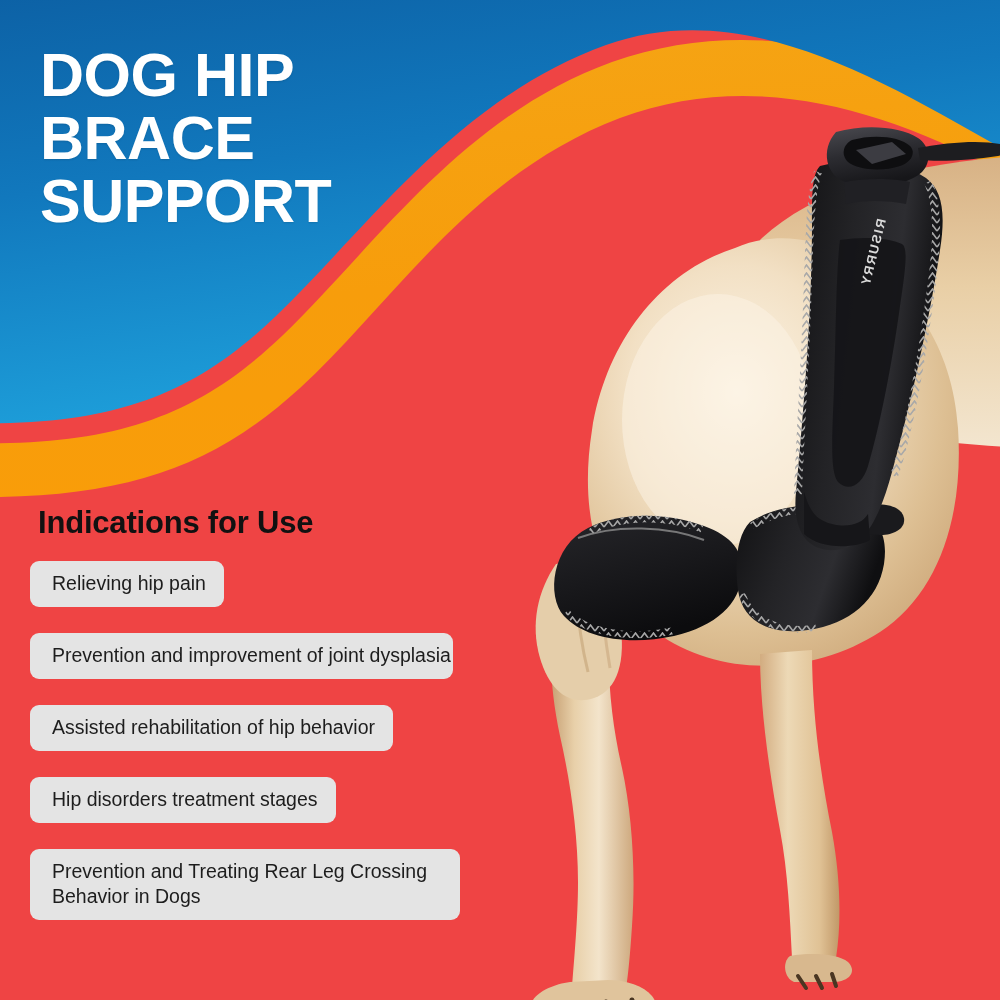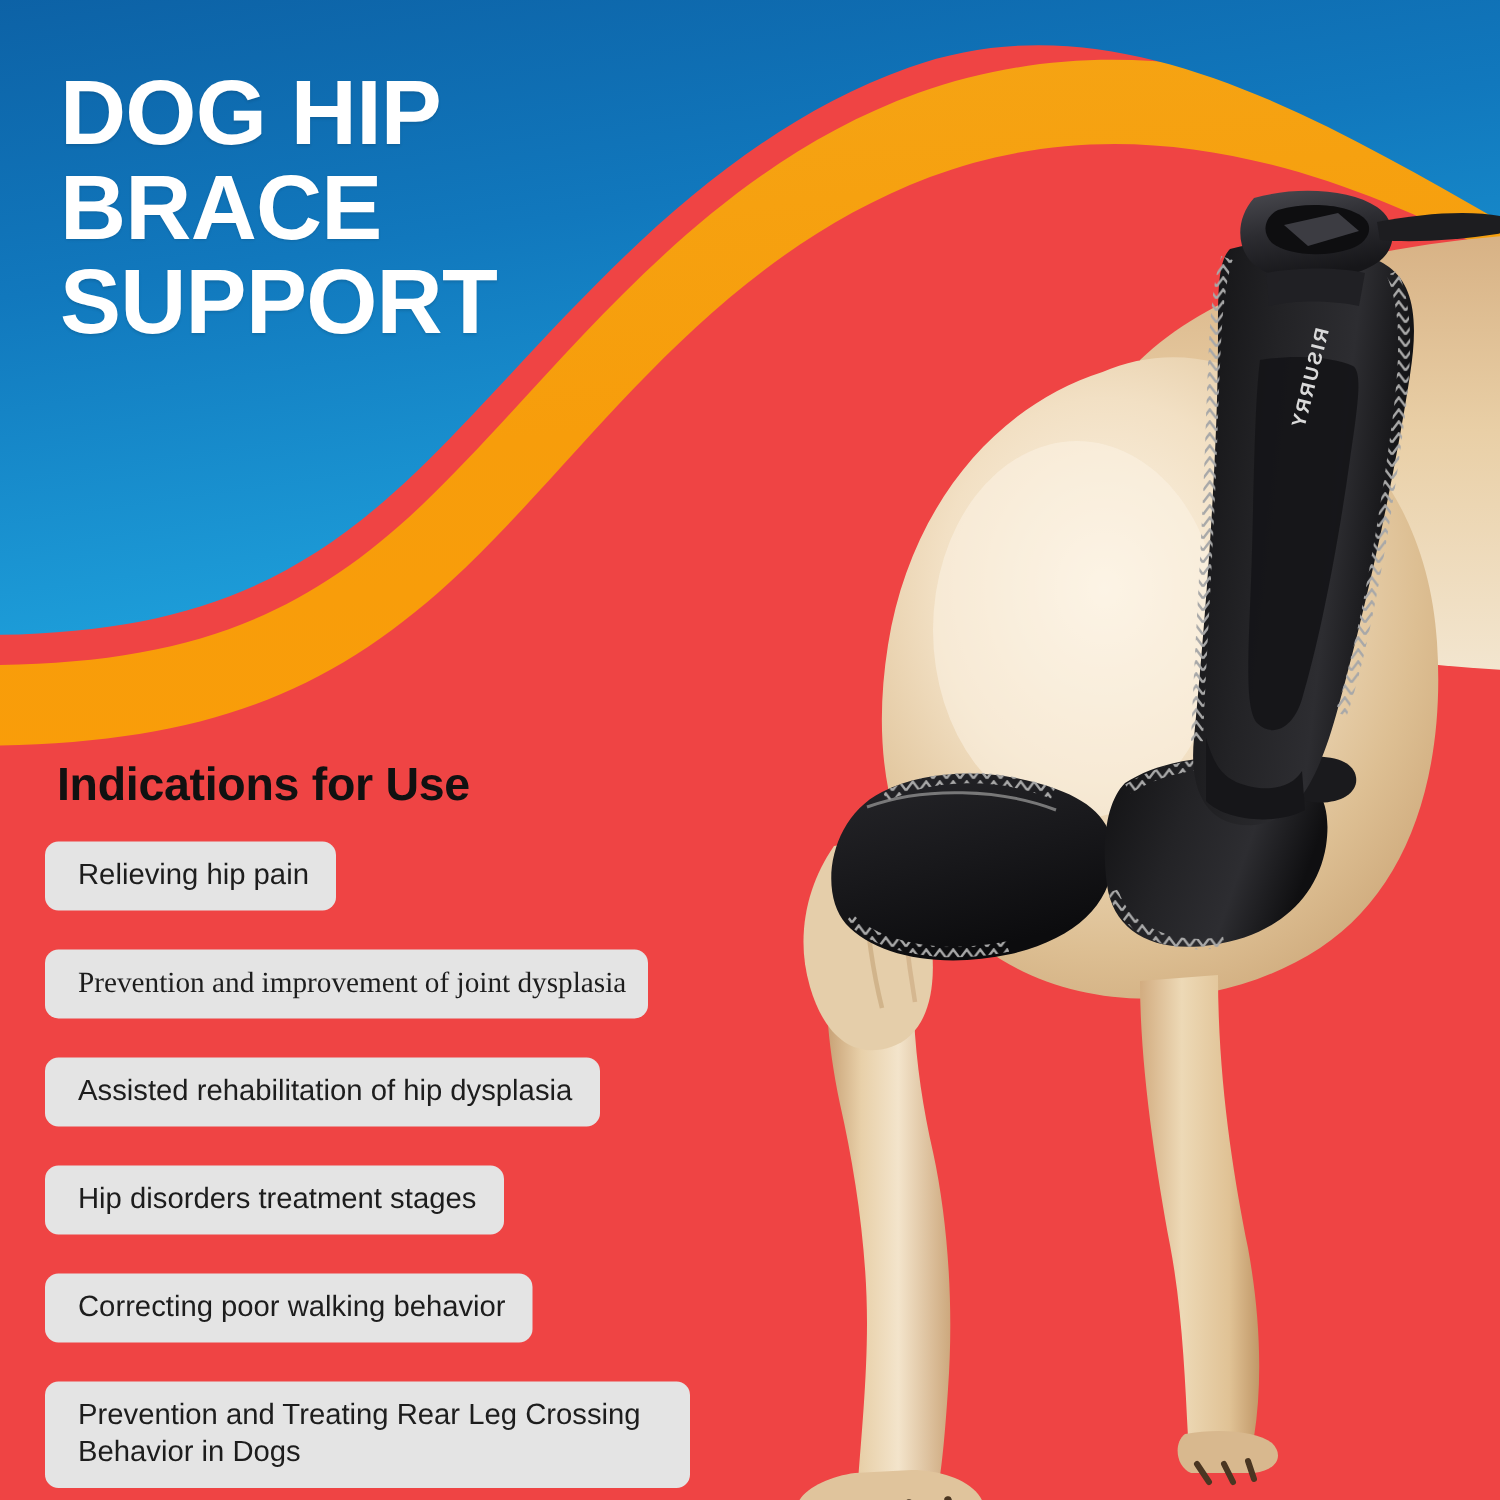--- a/index.html
+++ b/index.html
@@ -31,21 +31,21 @@
   #ind-heading{
     font-size:31px;font-weight:bold;color:#111111;
     letter-spacing:-0.2px;margin:0 0 20px 8px;
   }
   .pill{
     background:#e4e4e4;border-radius:9px;
     color:#1d1d1d;font-size:19.5px;line-height:25px;
     padding:10px 18px 11px 22px;margin-bottom:26px;
     display:inline-block;max-width:460px;
   }
-  .pill.wide{padding-right:14px;font-family:Liberation Serif, serif;}
+  .pill.wide{padding-right:2px;}
 
   
   #photo{position:absolute;left:460px;top:120px;width:560px;height:880px;z-index:3;}
   #photo svg{display:block;}
   .brand-txt{
     font-family:"Liberation Sans",sans-serif;font-size:13px;font-weight:bold;
     fill:#d9d9d9;letter-spacing:1.6px;
   }
 </style>
 </head>
@@ -251,26 +251,23 @@
   <div id="indications">
     <div id="ind-heading">Indications for Use</div>
 
     <div style="width:100%">
       <div class="pill">Relieving hip pain</div>
     </div>
     <div style="width:100%">
       <div class="pill wide">Prevention and improvement of joint dysplasia</div>
     </div>
     <div style="width:100%">
-      <div class="pill">Assisted rehabilitation of hip dysplasia</div>
+      <div class="pill">Assisted rehabilitation of hip behavior</div>
     </div>
     <div style="width:100%">
       <div class="pill">Hip disorders treatment stages</div>
     </div>
     <div style="width:100%">
-      <div class="pill">Correcting poor walking behavior</div>
-    </div>
-    <div style="width:100%">
       <div class="pill" style="max-width:390px;">Prevention and Treating Rear Leg Crossing Behavior in Dogs</div>
     </div>
   </div>
 
 </div>
 
 </body></html>

